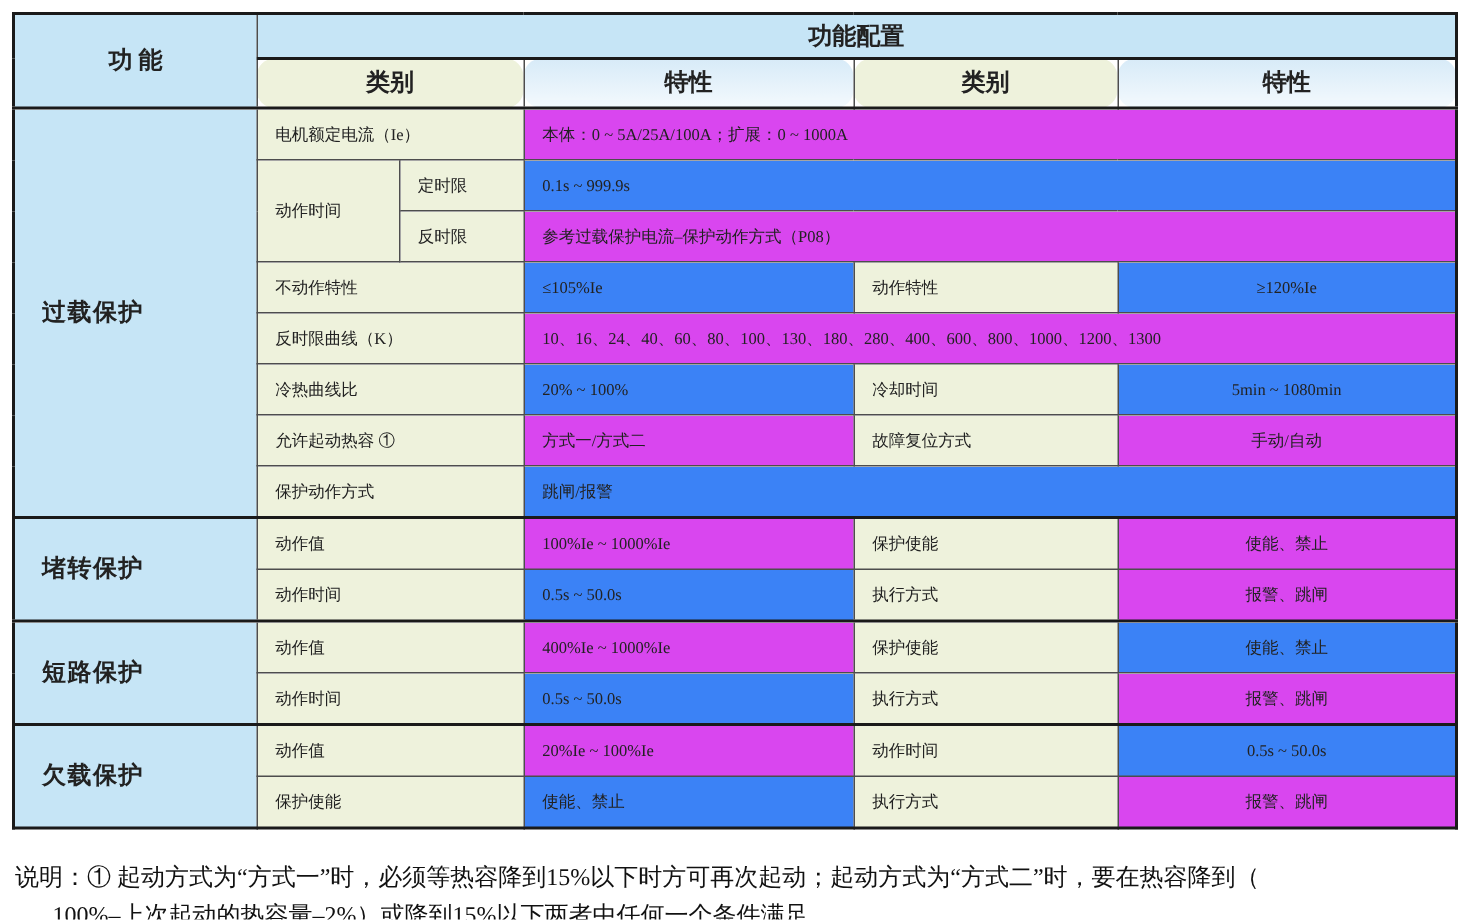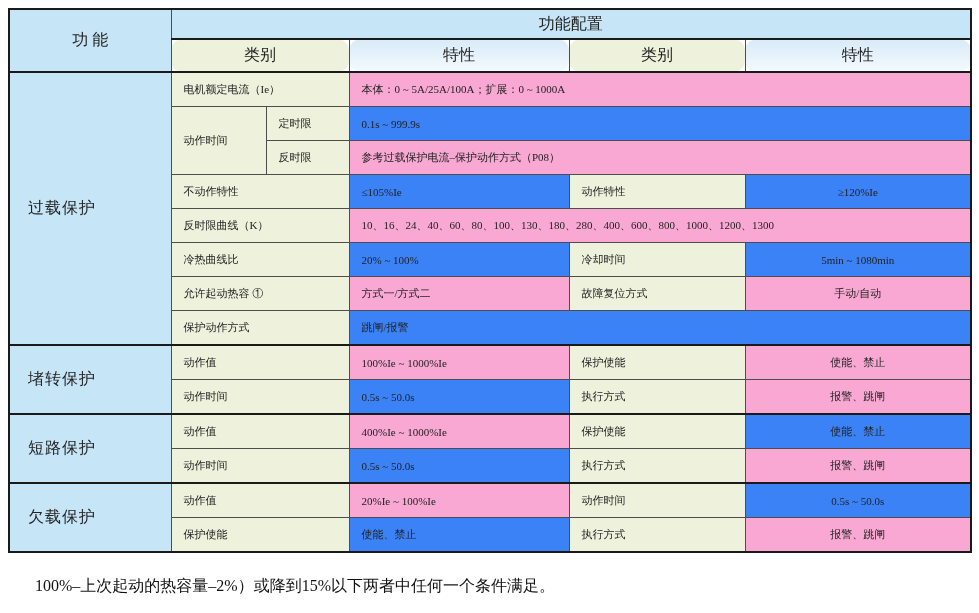--- a/index.html
+++ b/index.html
@@ -19,26 +19,26 @@
     height:33px;
     padding:0 4px 0 12px;
     vertical-align:middle;
     white-space:nowrap;
     overflow:hidden;
   }
   tr.h1 td{height:28px;}
   tr.h2 td{height:31px;border-radius:12px;}
   tr.sep td{border-top:2px solid #1a1a1a;}
   td.center{text-align:center;padding:0 2px;}
-  td.bold{font-weight:normal;font-size:16px;}
+  td.bold{font-weight:bold;font-size:16px;}
   td.group{padding-left:18px;letter-spacing:1px;}
   .bg-fn{background:#c6e5f6;}
   .bg-cat{background:#eef2dc;}
   .bg-pale{background:#3b82f6;}
-  .bg-white{background:#f9a8d4;}
+  .bg-white{background:#d946ef;}
   .bg-trait{background:linear-gradient(180deg,#d8ebf8 0%,#f3f9fd 100%);}
   .note{margin:20px 0 0 10px;font-size:16px;line-height:25px;color:#111;}
   .note .l2{padding-left:25px;}
 </style>
 </head>
 <body>
 
 <table class="spec">
   <colgroup>
     <col style="width:162px">
@@ -141,14 +141,15 @@
   <tr>
     <td colspan="2" class="bg-cat">保护使能</td>
     <td class="bg-pale">使能、禁止</td>
     <td class="bg-cat">执行方式</td>
     <td class="bg-white center">报警、跳闸</td>
   </tr>
 </tbody>
   </table>
 
 <div class="note">
+  <div><span>说明：</span><span>① 起动方式为“方式一”时，必须等热容降到15%以下时方可再次起动；起动方式为“方式二”时，要在热容降到（</span></div>
   <div class="l2">100%–上次起动的热容量–2%）或降到15%以下两者中任何一个条件满足。</div>
 </div>
 
 </body></html>

